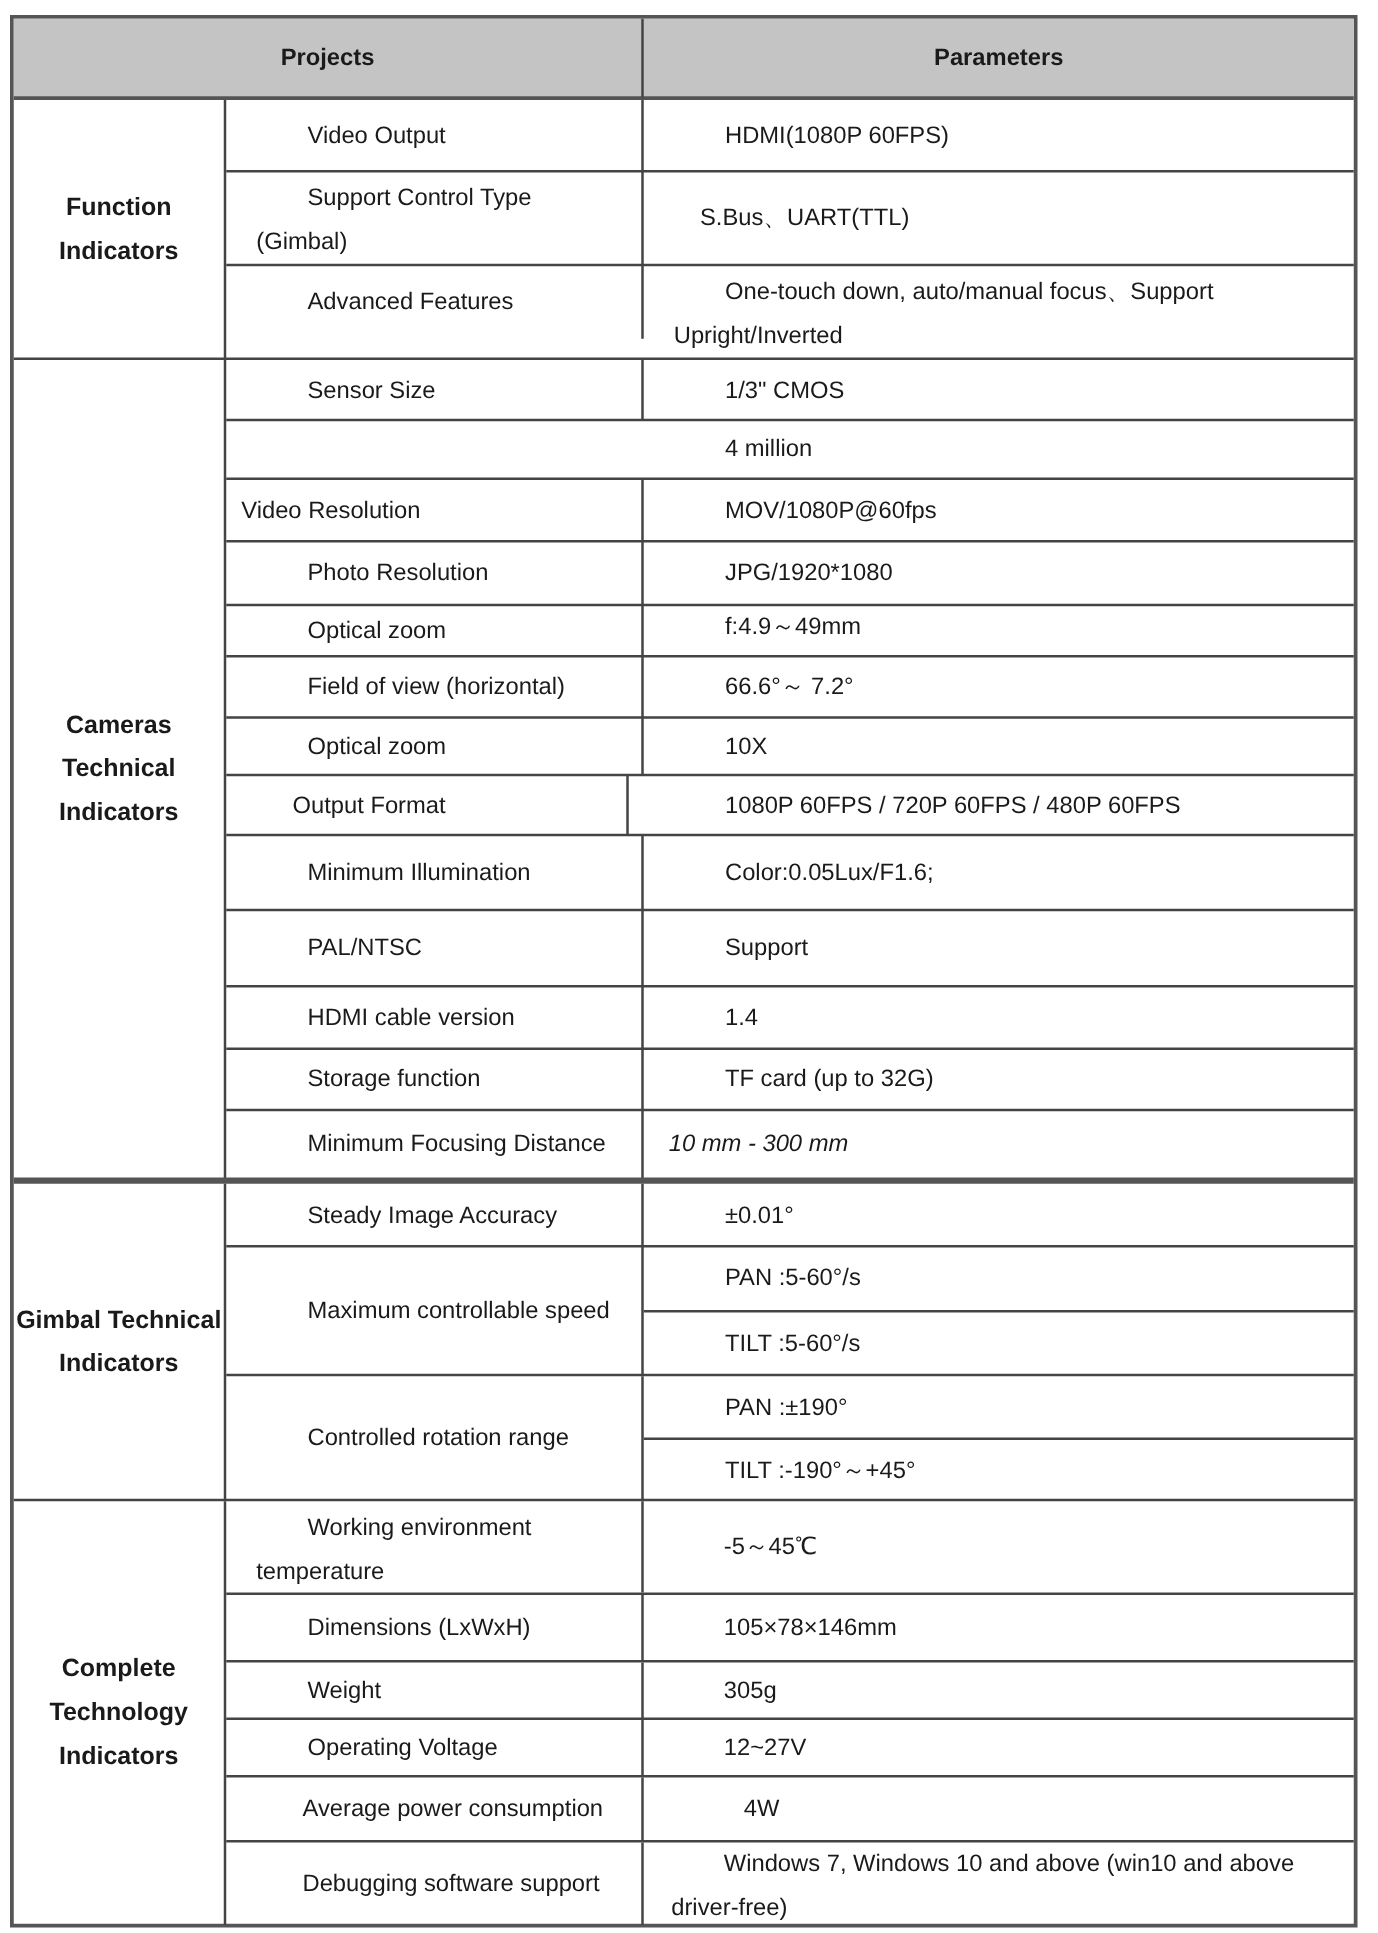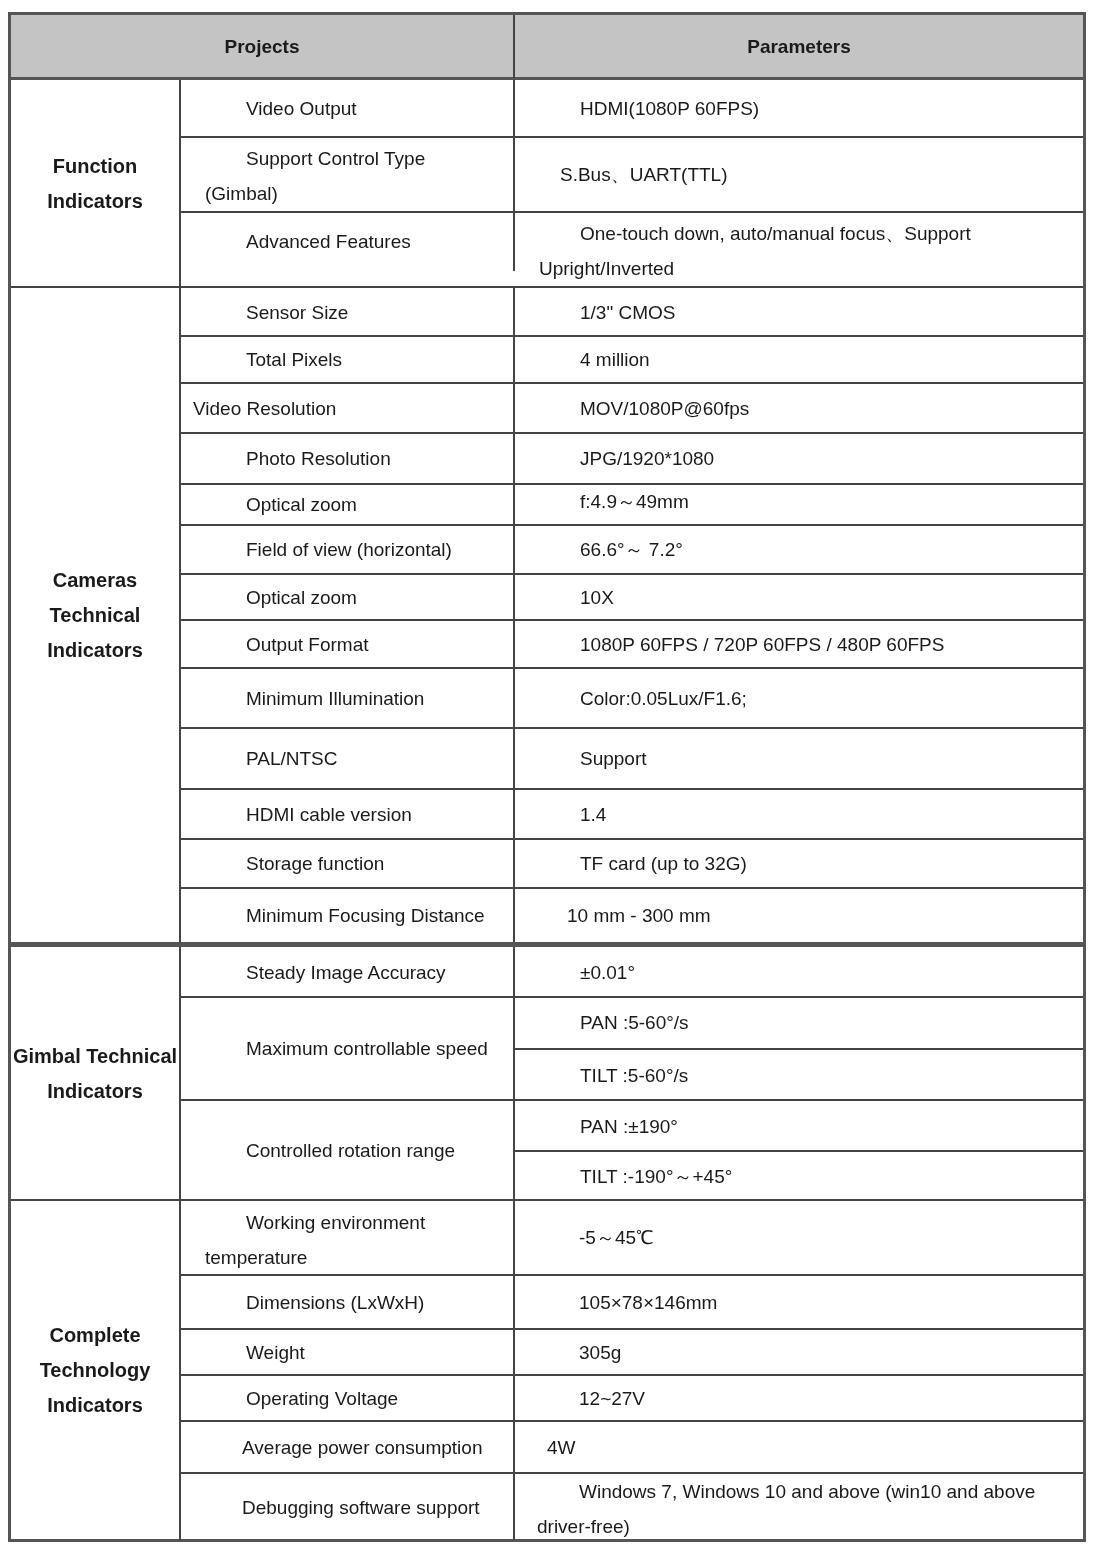--- a/index.html
+++ b/index.html
@@ -59,21 +59,20 @@
         <div>Cameras</div>
         <div>Technical</div>
         <div>Indicators</div>
       </div>
   </div>
 
   <div class="cell item" style="left:170px;top:273px;width:334px;height:48px;">Sensor Size</div>
   <div class="cell val" style="left:504px;top:273px;width:568px;height:48px;">1/3" CMOS</div>
   <div class="hline" style="left:170px;top:320px;width:902px;"></div>
 
-  <div class="cell item" style="left:170px;top:321px;width:334px;height:47px;">Total Pixels</div>
   <div class="cell val" style="left:504px;top:321px;width:568px;height:47px;">4 million</div>
   <div class="hline" style="left:170px;top:367px;width:902px;"></div>
 
   <div class="cell item" style="left:170px;top:368px;width:334px;height:50px;padding-left:12px;">Video Resolution</div>
   <div class="cell val" style="left:504px;top:368px;width:568px;height:50px;">MOV/1080P@60fps</div>
   <div class="hline" style="left:170px;top:417px;width:902px;"></div>
 
   <div class="cell item" style="left:170px;top:418px;width:334px;height:51px;">Photo Resolution</div>
   <div class="cell val" style="left:504px;top:418px;width:568px;height:51px;">JPG/1920*1080</div>
   <div class="hline" style="left:170px;top:468px;width:902px;"></div>
@@ -83,42 +82,42 @@
   <div class="hline" style="left:170px;top:509px;width:902px;"></div>
 
   <div class="cell item" style="left:170px;top:510px;width:334px;height:49px;">Field of view (horizontal)</div>
   <div class="cell val" style="left:504px;top:510px;width:568px;height:49px;">66.6°～ 7.2°</div>
   <div class="hline" style="left:170px;top:558px;width:902px;"></div>
 
   <div class="cell item" style="left:170px;top:559px;width:334px;height:46px;">Optical zoom</div>
   <div class="cell val" style="left:504px;top:559px;width:568px;height:46px;">10X</div>
   <div class="hline" style="left:170px;top:604px;width:902px;"></div>
 
-  <div class="cell item" style="left:170px;top:605px;width:334px;height:48px;">Output Format</div>
+  <div class="cell item" style="left:158px;top:605px;width:334px;height:48px;">Output Format</div>
   <div class="cell val" style="left:504px;top:605px;width:568px;height:48px;">1080P 60FPS / 720P 60FPS / 480P 60FPS</div>
   <div class="hline" style="left:170px;top:652px;width:902px;"></div>
 
   <div class="cell item" style="left:170px;top:653px;width:334px;height:60px;">Minimum Illumination</div>
   <div class="cell val" style="left:504px;top:653px;width:568px;height:60px;">Color:0.05Lux/F1.6;</div>
   <div class="hline" style="left:170px;top:712px;width:902px;"></div>
 
   <div class="cell item" style="left:170px;top:713px;width:334px;height:61px;">PAL/NTSC</div>
   <div class="cell val" style="left:504px;top:713px;width:568px;height:61px;">Support</div>
   <div class="hline" style="left:170px;top:773px;width:902px;"></div>
 
   <div class="cell item" style="left:170px;top:774px;width:334px;height:50px;">HDMI cable version</div>
   <div class="cell val" style="left:504px;top:774px;width:568px;height:50px;">1.4</div>
   <div class="hline" style="left:170px;top:823px;width:902px;"></div>
 
   <div class="cell item" style="left:170px;top:824px;width:334px;height:49px;">Storage function</div>
   <div class="cell val" style="left:504px;top:824px;width:568px;height:49px;">TF card (up to 32G)</div>
   <div class="hline" style="left:170px;top:872px;width:902px;"></div>
 
   <div class="cell item" style="left:170px;top:873px;width:334px;height:55px;padding-left:65px;">Minimum Focusing Distance</div>
-  <div class="cell val" style="left:504px;top:873px;width:568px;height:55px;padding-left:52px;">10 mm - 300 mm</div>
+  <div class="cell val" style="left:504px;top:873px;width:568px;height:55px;padding-left:20px;font-style:italic;">10 mm - 300 mm</div>
   <div class="thick" style="left:0;top:927px;width:1072px;"></div>
 
   <div class="cell group" style="left:0;top:932px;width:170px;height:253px;">
     <div>
         <div>Gimbal Technical</div>
         <div>Indicators</div>
       </div>
   </div>
 
   <div class="cell item" style="left:170px;top:932px;width:334px;height:50px;">Steady Image Accuracy</div>
@@ -158,21 +157,21 @@
 
   <div class="cell item" style="left:170px;top:1315px;width:334px;height:45px;">Weight</div>
   <div class="cell val" style="left:504px;top:1315px;width:568px;height:45px;padding-left:64px;">305g</div>
   <div class="hline" style="left:170px;top:1359px;width:902px;"></div>
 
   <div class="cell item" style="left:170px;top:1361px;width:334px;height:45px;">Operating Voltage</div>
   <div class="cell val" style="left:504px;top:1361px;width:568px;height:45px;padding-left:64px;">12~27V</div>
   <div class="hline" style="left:170px;top:1405px;width:902px;"></div>
 
   <div class="cell item" style="left:170px;top:1407px;width:334px;height:51px;padding-left:61px;">Average power consumption</div>
-  <div class="cell val" style="left:504px;top:1407px;width:568px;height:51px;padding-left:32px;">4W</div>
+  <div class="cell val" style="left:504px;top:1407px;width:568px;height:51px;padding-left:80px;">4W</div>
   <div class="hline" style="left:170px;top:1457px;width:902px;"></div>
 
   <div class="cell item" style="left:170px;top:1459px;width:334px;height:66px;padding-left:61px;">Debugging software support</div>
   <div class="cell val wrap" style="left:504px;top:1459px;width:568px;height:66px;padding-left:22px;padding-top:0;">
     <div class="first" style="padding-left:42px;">Windows 7, Windows 10 and above (win10 and above</div>
     <div>driver-free)</div>
   </div>
 
 </div>
 

